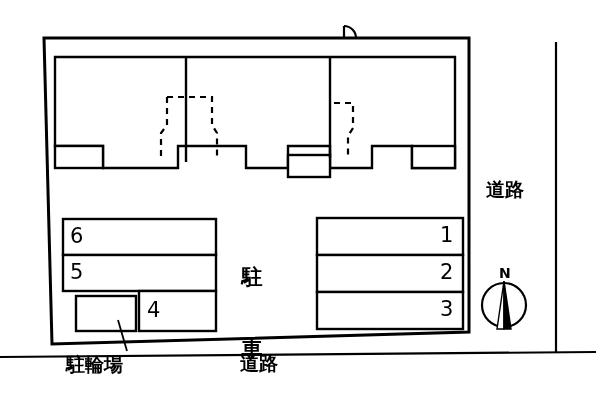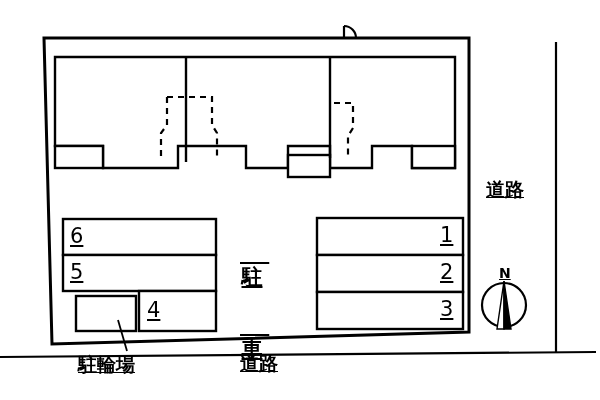--- a/index.html
+++ b/index.html
@@ -24,21 +24,20 @@
     top: 0;
     left: 0;
     width: 600px;
     height: 400px;
   }
   .lbl {
     position: absolute;
     color: #000000;
     line-height: 1;
     white-space: pre;
-    text-decoration: underline;
   }
   .stall-num {
     font-size: 21px;
     font-weight: 400;
     font-family: "DejaVu Sans", "Liberation Sans", sans-serif;
   }
   .jp {
     font-family: "DejaVu Sans", "Liberation Sans", sans-serif;
     font-size: 19px;
     font-weight: 700;
@@ -136,21 +135,21 @@
   <div class="lbl stall-num" style="left:440px; top:262px;">2</div>
 
   <div class="lbl stall-num" style="left:440px; top:299px;">3</div>
 
   <div class="lbl jp-vert" style="left:240px; top:218px; width:24px;">
     <div>駐</div>
     <div>車</div>
     
   </div>
 
-  <div class="lbl jp" style="left:78px; top:355px;">駐輪場</div>
+  <div class="lbl jp" style="left:66px; top:355px;">駐輪場</div>
 
   <div class="lbl jp" style="left:240px; top:354px;">道路</div>
 
   <div class="lbl jp" style="left:486px; top:180px;">道路</div>
 
   <div class="lbl compass-n" style="left:499px; top:266px;">N</div>
 
 </div>
 
 </body></html>

